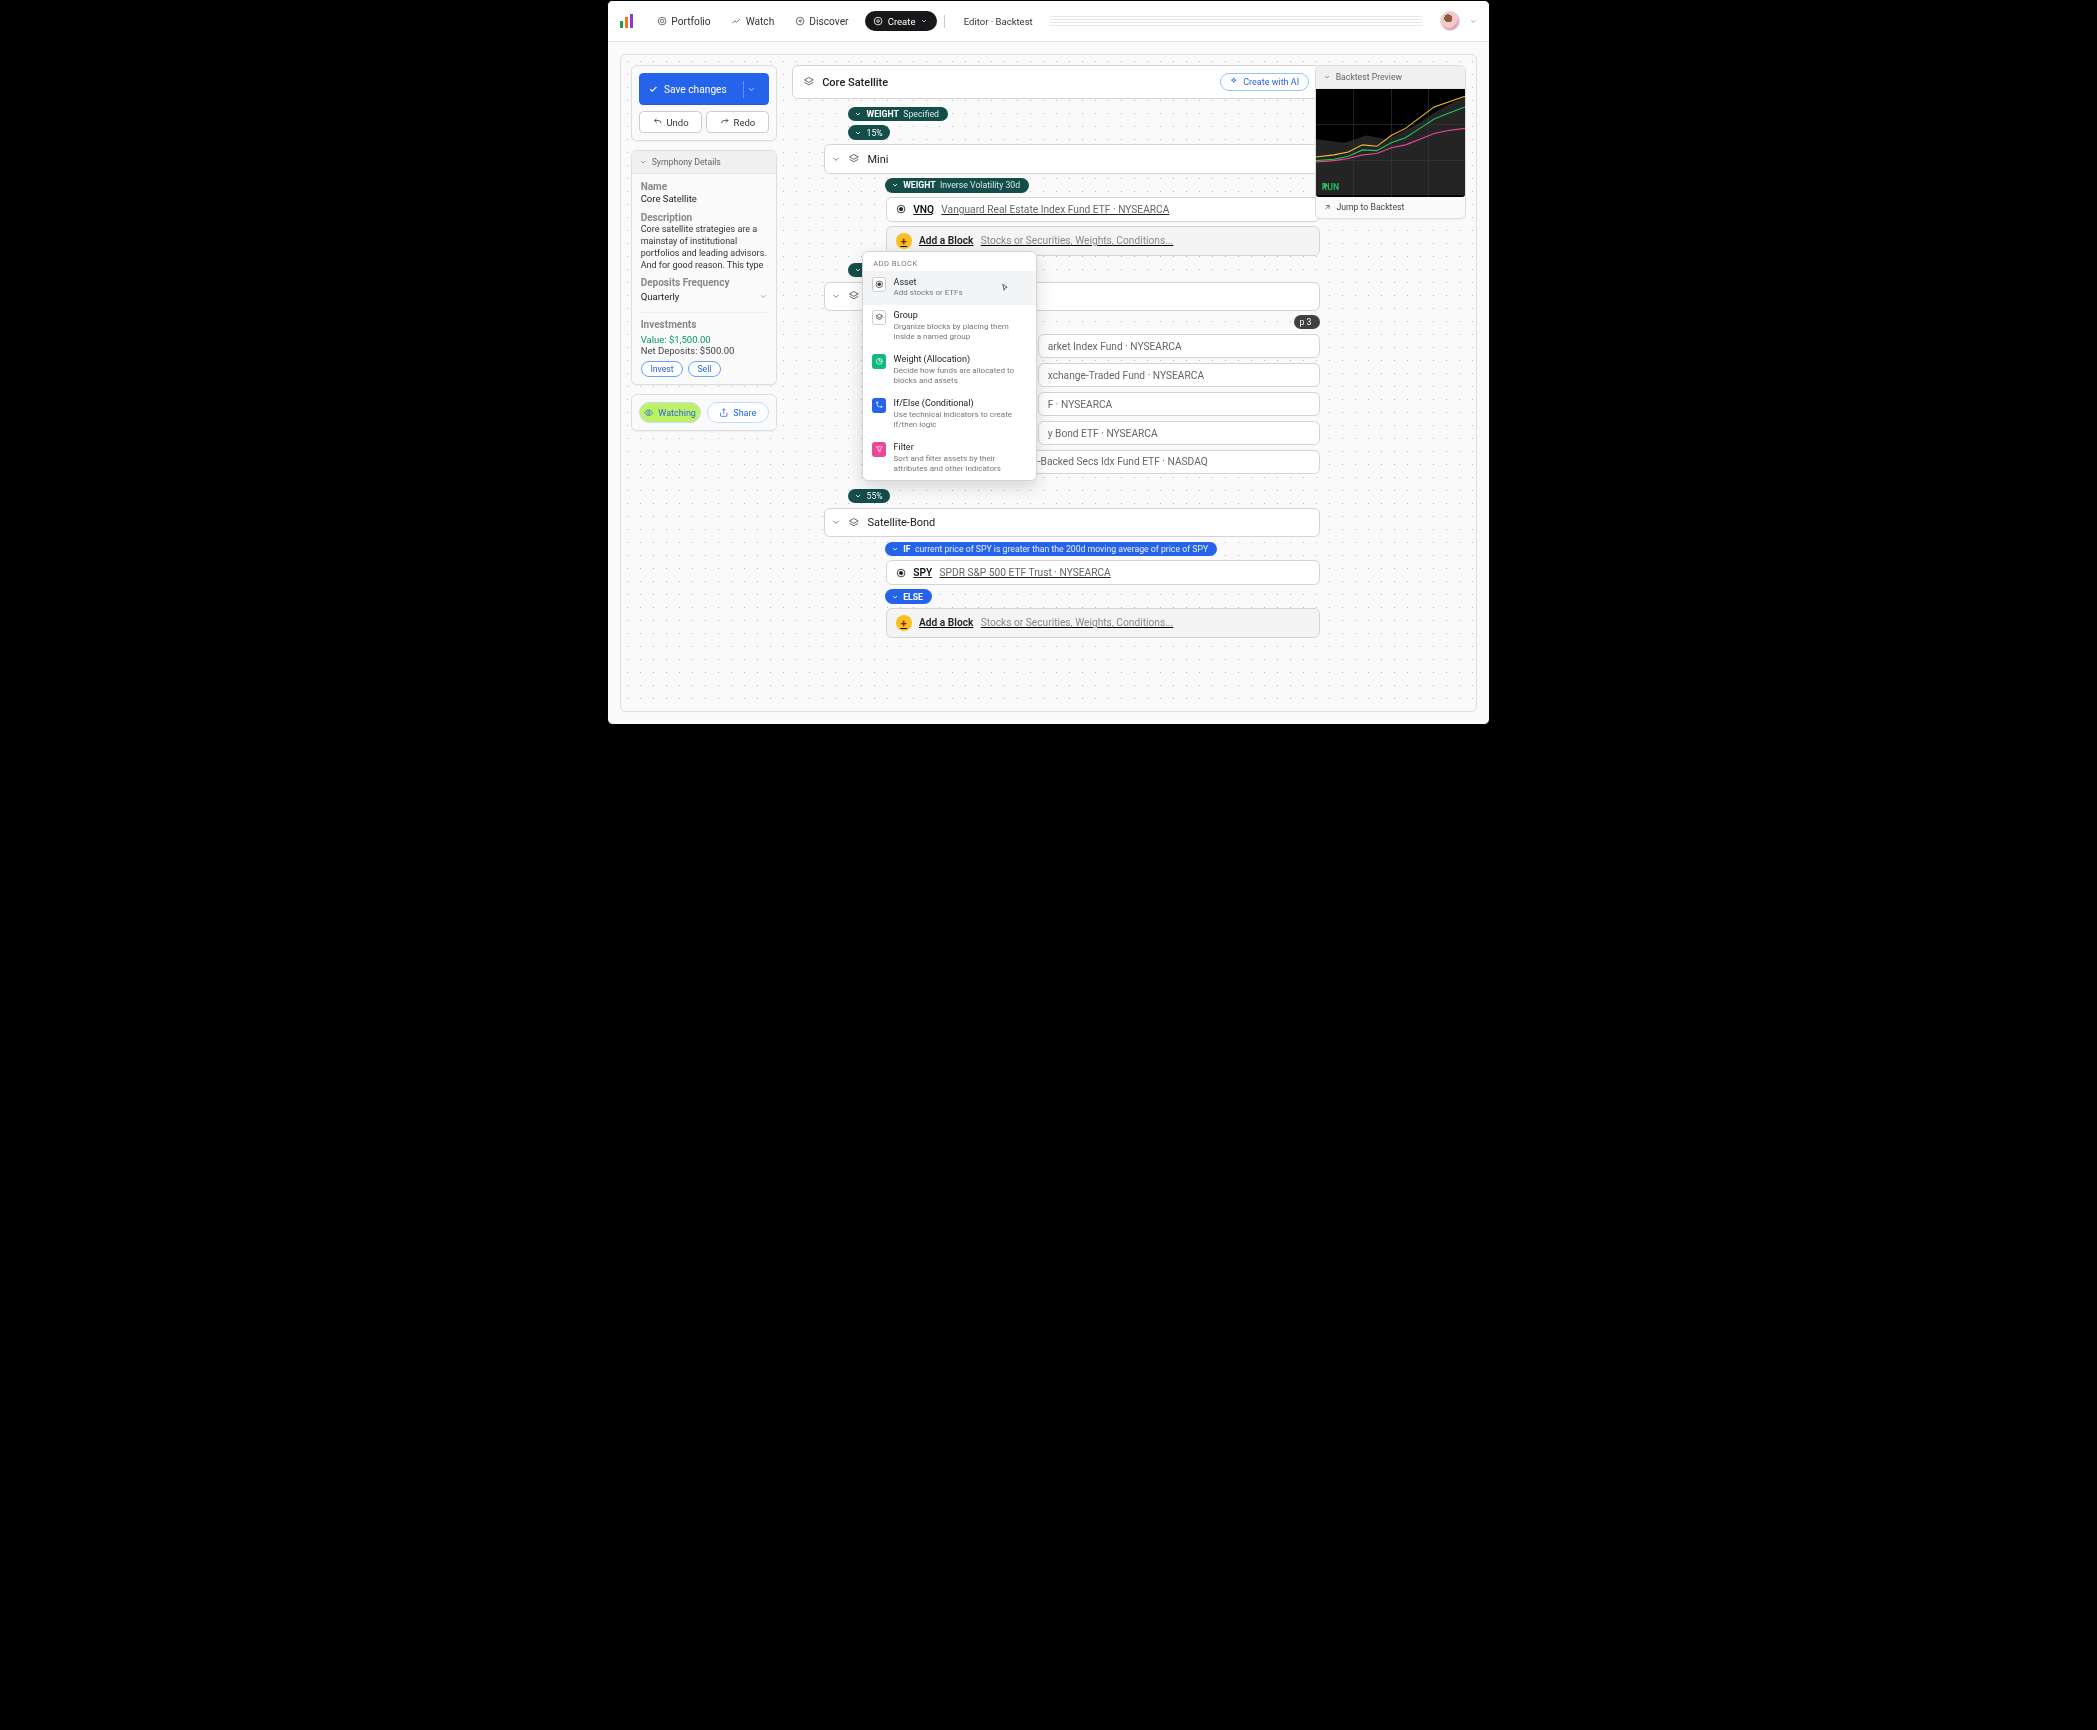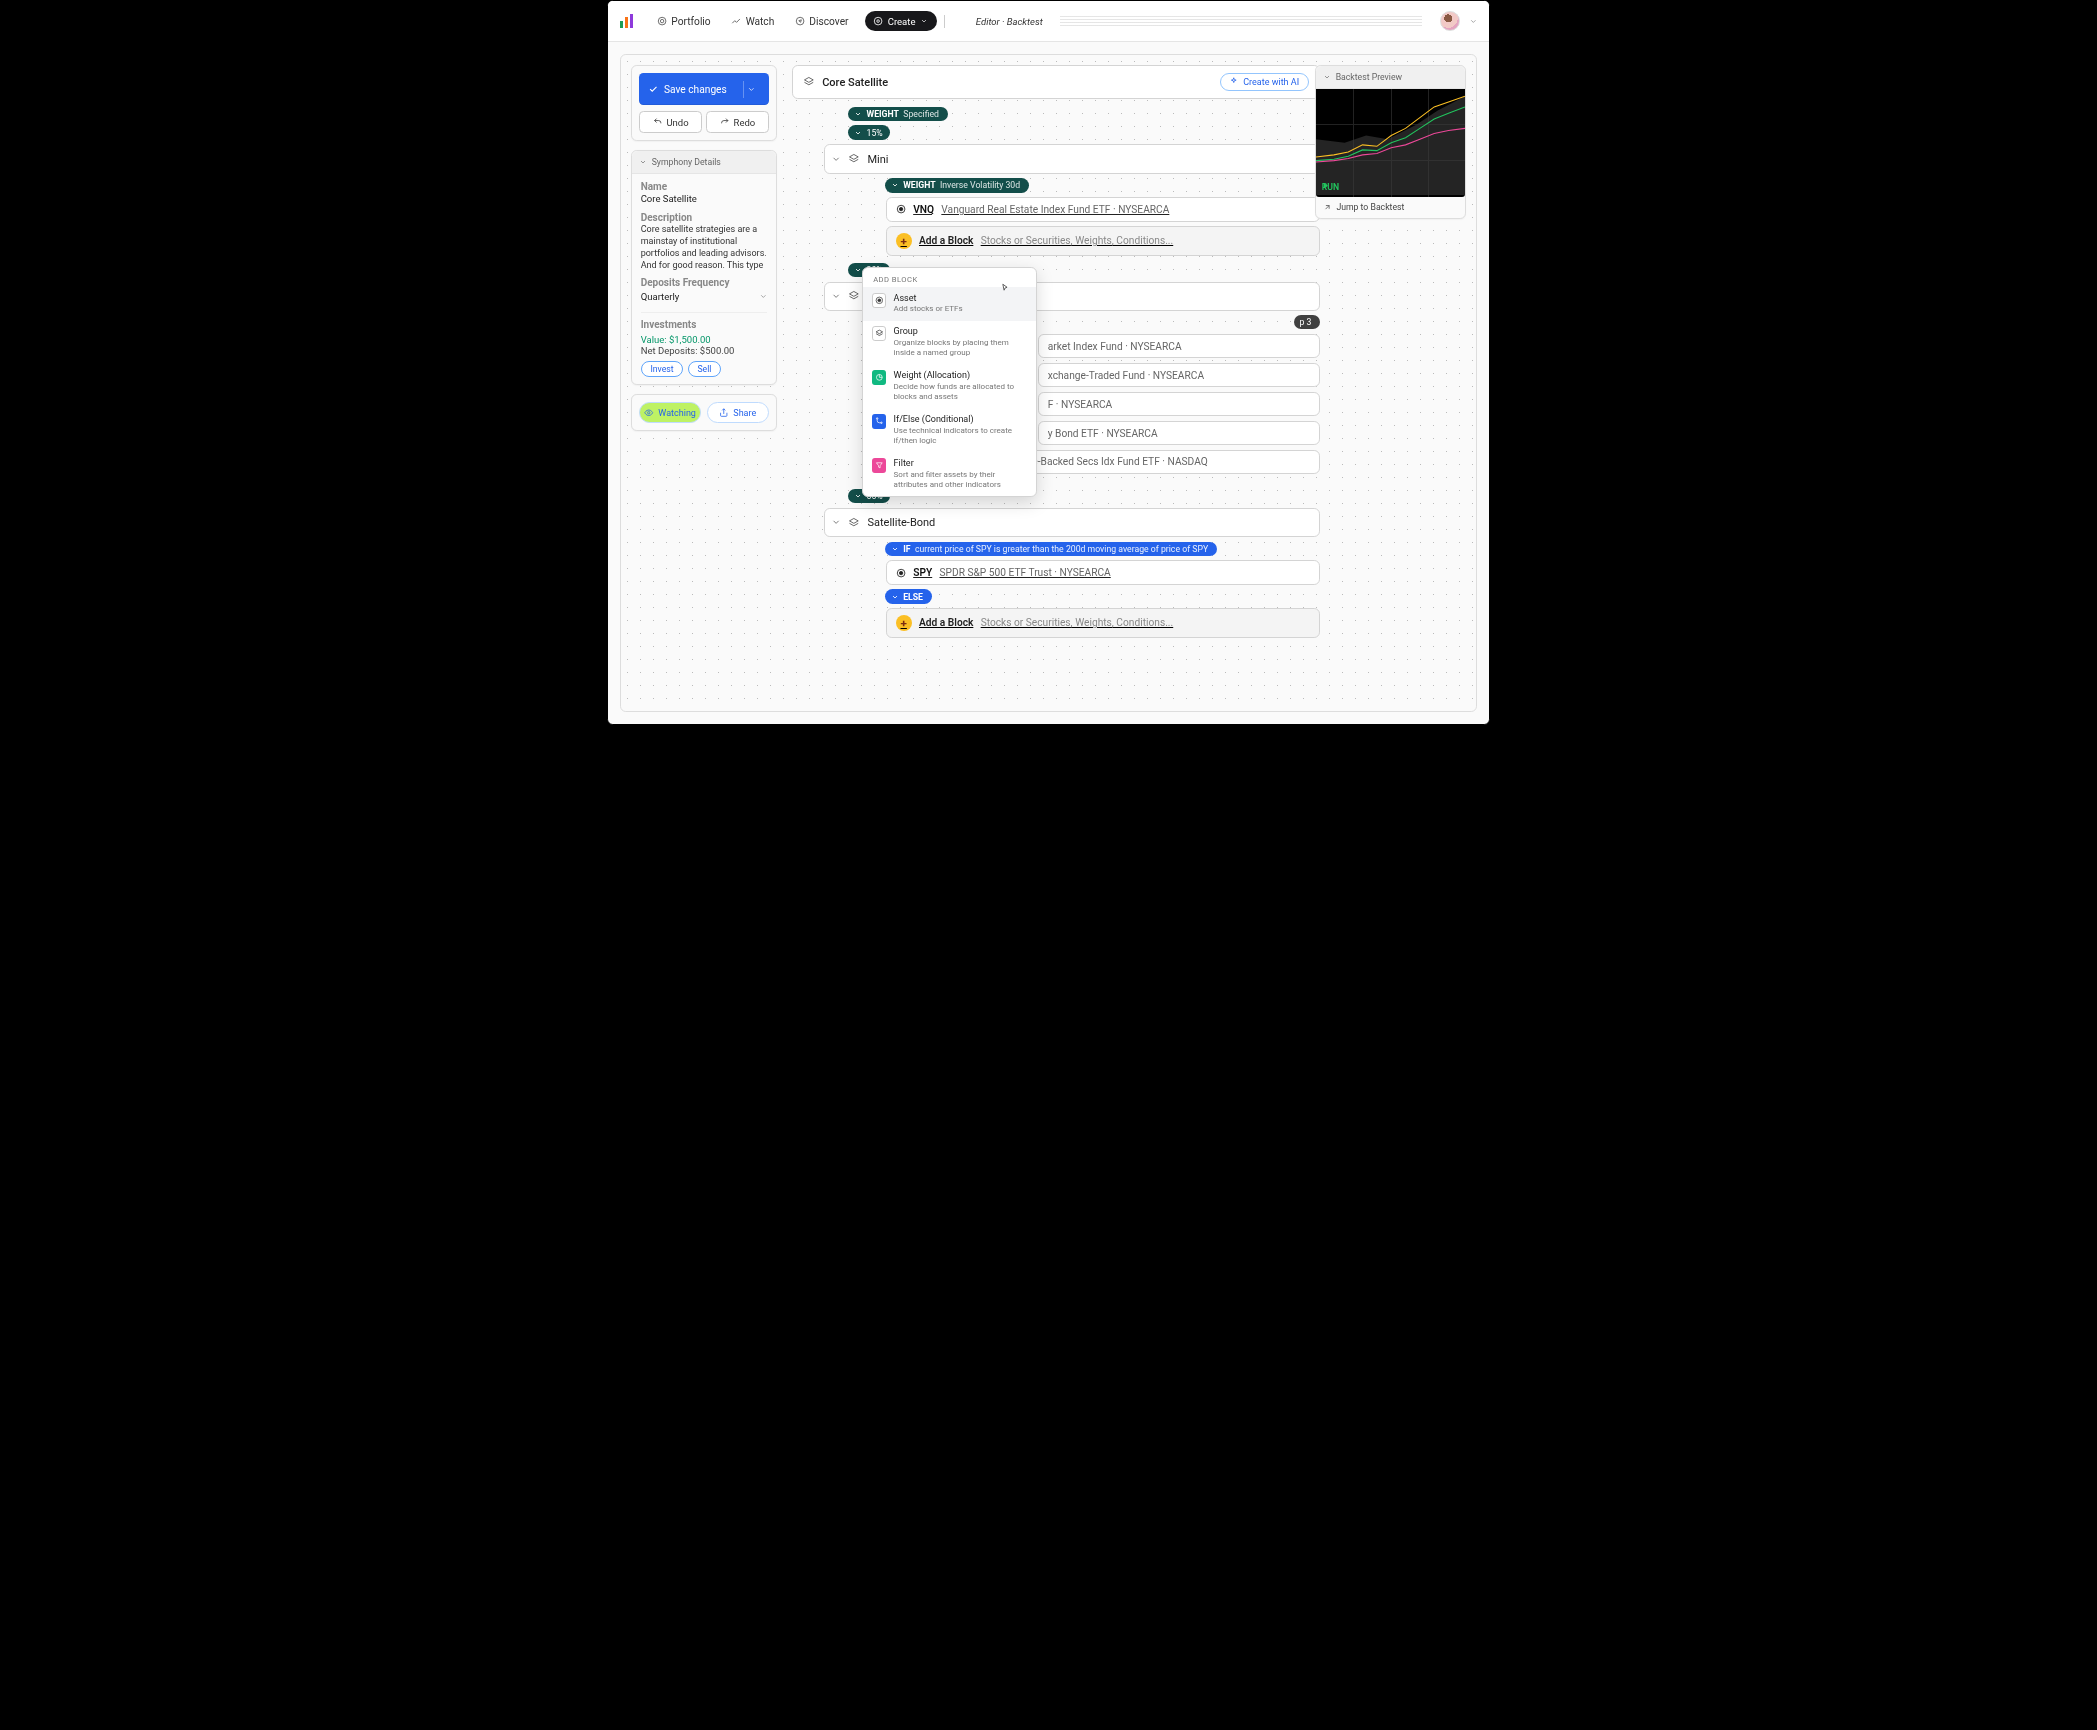--- a/index.html
+++ b/index.html
@@ -7,21 +7,21 @@
 .app { width: 883px; height: 725px; margin: 0 auto; background: #fafafa; border-radius: 5.8px; overflow: hidden; position: relative; border: 1.5px solid #000;}
 .topbar { height: 41px; display: flex; align-items: center; padding: 0 11.7px; background: #fff; border-bottom: 0.7px solid #e5e5e5; gap: 5.8px; position: relative; z-index: 20;}
 .logo { display:flex; align-items:flex-end; gap:1.5px; margin-right:10.2px;}
 .logo .bar { width:3.6px; }
 .logo .b1 { height:7.3px; background:#1f9d55;}
 .logo .b2 { height:11px; background:#f97316;}
 .logo .b3 { height:14.6px; background:#8e3adb;}
 .nav-item { display:flex; align-items:center; gap:4.4px; font-size:10.2px; color:#333; padding:4.4px 7.3px; cursor:pointer; border-radius:4.4px;}
 .nav-item .ico { width:10.2px; height:10.2px; color:#555; }
 .create-btn { display:flex; align-items:center; gap:4.4px; background:#18181b; color:#fff; font-size:9.5px; padding:4.4px 8.7px; border-radius:11.7px; cursor:pointer; margin-left:2.9px;}
-.crumbs { font-size:9.5px; color:#333; margin-left:24px;font-style:italic;}
+.crumbs { font-size:9.5px; color:#333; margin-left:12px;}
 .topbar-fill { flex:1; margin:0 11.7px; height:14.6px; background: repeating-linear-gradient(to bottom, transparent 0 2.2px, #ccc 2.2px 2.9px); opacity:0.5;}
 .avatar { width:20.4px; height:20.4px; border-radius:50%; background: radial-gradient(circle at 40% 35%, #8a5a44 0 25%, #f2c9c6 25% 60%, #e4a4c0 60% 100%); border:0.7px solid #ddd;}
 .chev-down { width:8.7px; height:8.7px; color:#888; margin-left:2.9px; cursor:pointer;}
 
 .workspace { position:absolute; top:41px; left:0; right:0; bottom:0; overflow:hidden; }
 .dots-bg { position:absolute; inset:11.7px; border-radius:5.8px; border:0.7px solid #ddd; background-image: radial-gradient(circle, #bbb 0.7px, transparent 0.7px); background-size:13px 13px; background-position: 0 0;}
 .left-col { position:absolute; top:23px; left:23px; width:146px; display:flex; flex-direction:column; gap:8.7px; z-index:5;}
 
 .panel { background:#fafafa; border:0.7px solid #ddd; border-radius:5.8px; box-shadow: 0 0.7px 1.5px rgba(0,0,0,0.04);}
 .panel-pad { padding:7.3px; }
@@ -313,21 +313,21 @@
         <span class="tname">Vanguard Real Estate Index Fund ETF · NYSEARCA</span>
       </div>
       <div class="vspace-sm"></div>
 
       <div class="add-row indent-2" style="position:relative">
         <div class="plus-circle">+</div>
         <span class="add-label">Add a Block</span>
         <span class="add-hint">Stocks or Securities, Weights, Conditions...</span>
       </div>
 
-      <div class="popover" style="left:70px; top:202px;">
+      <div class="popover" style="left:70px; top:186px;">
         <div class="ph">ADD BLOCK</div>
         <div class="pop-item active">
           <div class="pop-icon pi-asset">
               <svg viewBox="0 0 24 24" fill="none" stroke="#333" stroke-width="2" style="width:8.7px;height:8.7px">
                 <circle cx="12" cy="12" r="9"></circle>
                 <circle cx="12" cy="12" r="4" fill="#333"></circle>
               </svg>
             </div>
           <div>
               <div class="pt">Asset</div>

